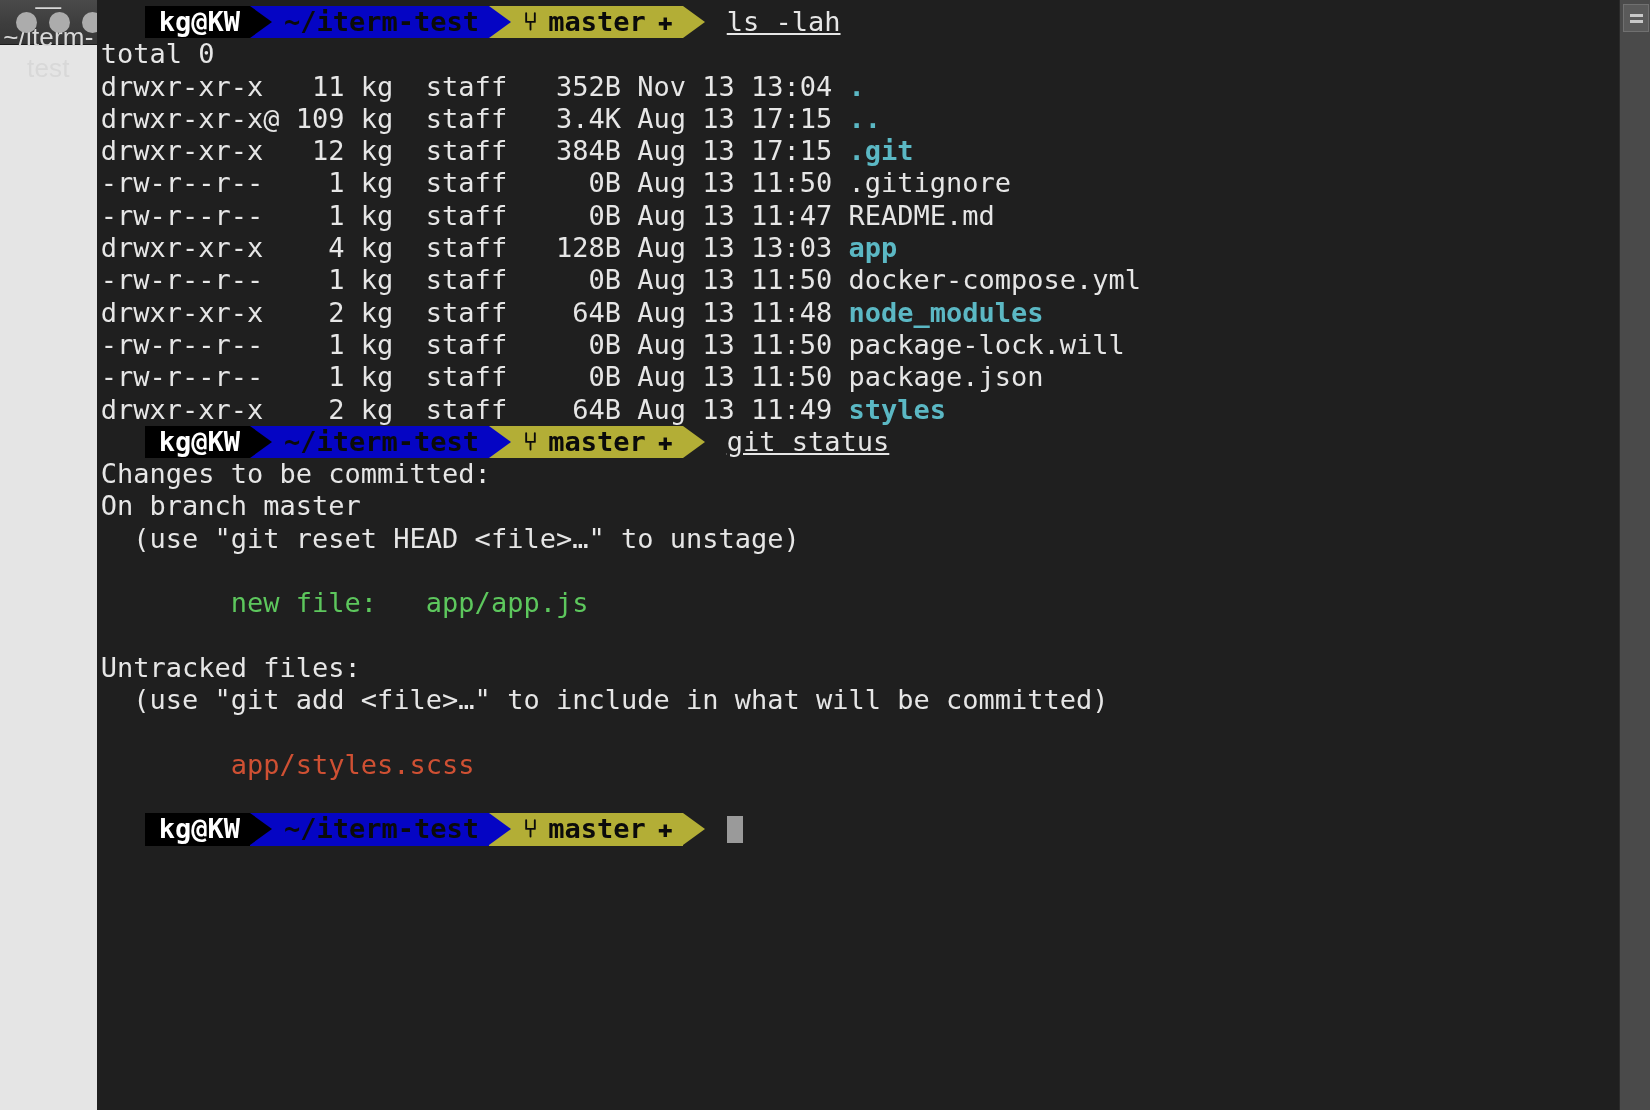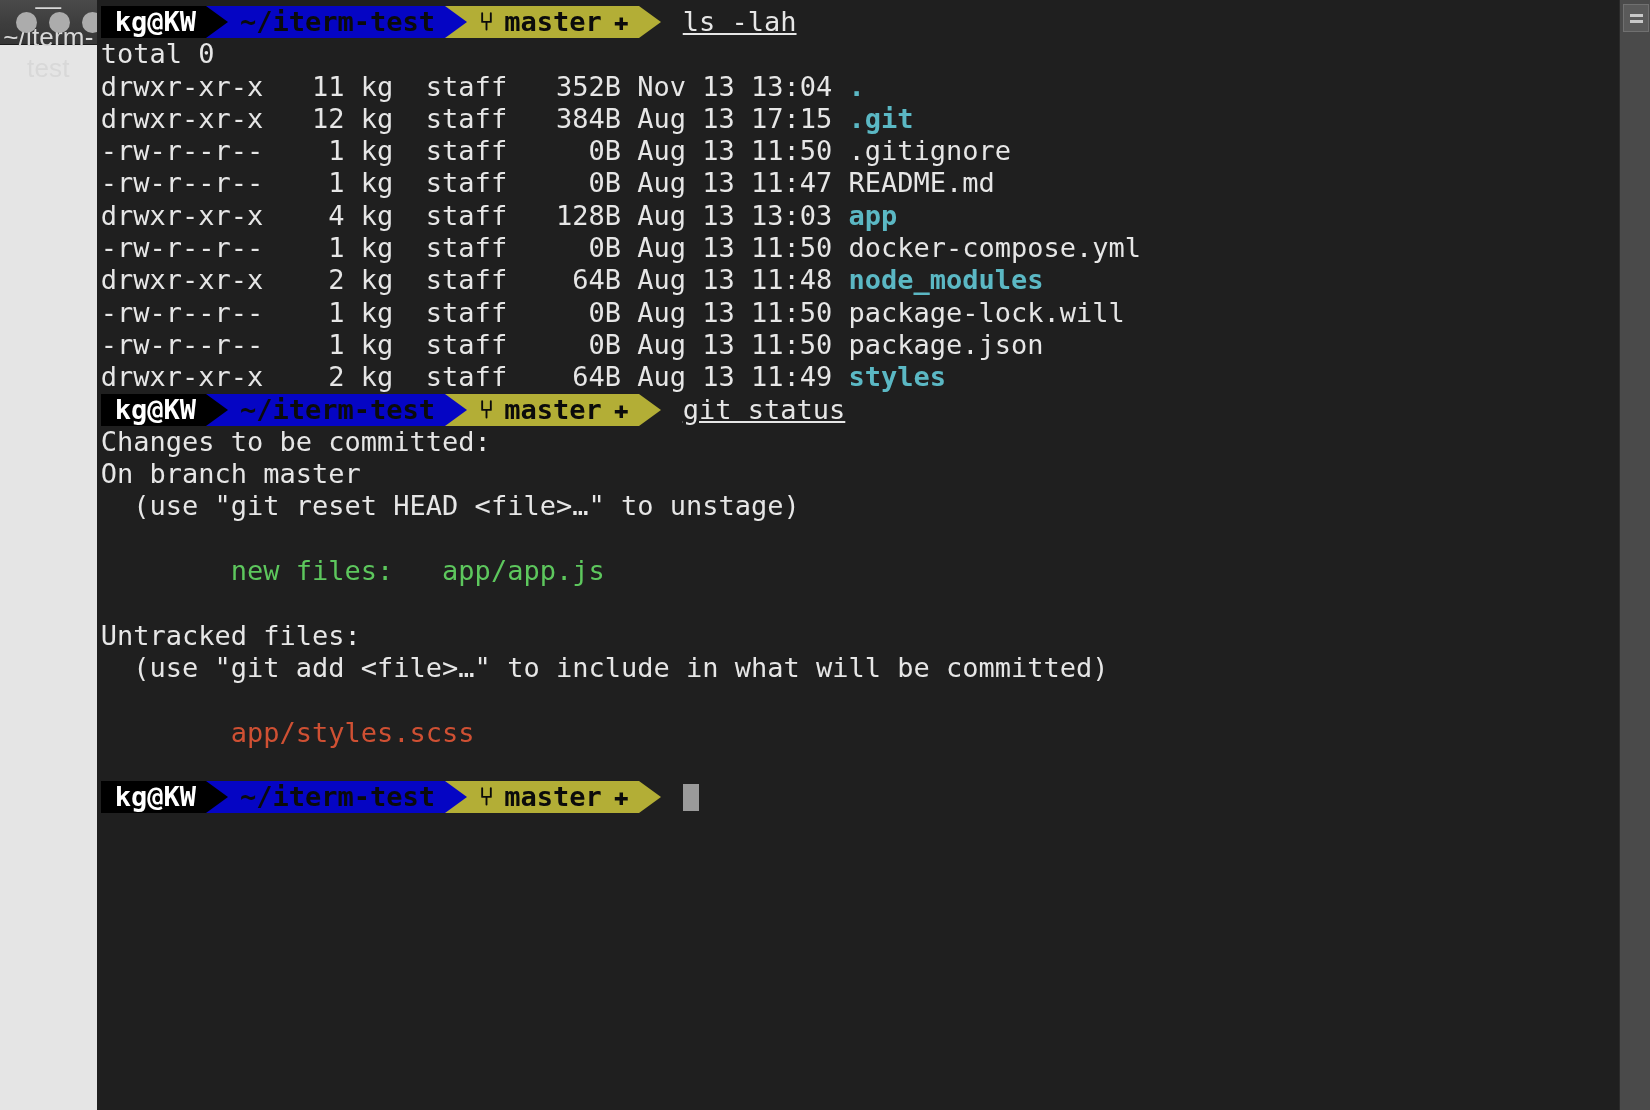--- a/index.html
+++ b/index.html
@@ -96,21 +96,21 @@
     white-space: pre;
     font-size: 27px;
   }
   .seg {
     display: flex;
     align-items: center;
     padding: 0 10px 0 12px;
     font-size: 27px;
     line-height: 32.3px;
   }
-  .seg-user { background: #000000; color: #ffffff; font-weight: bold; padding-left: 14px; }
+  .seg-user { background: #000000; color: #ffffff; font-weight: bold; padding-left: 14px; margin-left: 44px; }
   .seg-path { background: #0505c4; color: #0b0b0b; font-weight: bold; text-align: right; }
   .seg-git  { background: #b3ae36; color: #0b0b0b; font-weight: bold; }
 
   .arrow {
     width: 22px;
     flex: 0 0 22px;
     position: relative;
   }
   .arrow::before {
     content: "";
@@ -200,20 +200,21 @@
         <span class="seg seg-path">~/iterm-test</span>
         <span class="arrow a-path-git"></span>
         <span class="seg seg-git"><span class="branch-glyph">⑂</span><span>master</span><span class="dirty-glyph">✚</span></span>
         <span class="arrow a-git-end"></span>
         <span class="cmd">ls -lah</span>
       </div>
 
       <div class="line">total 0</div>
       <div id="ls-rows">
           <div class="line"><span>drwxr-xr-x   11 kg  staff   352B Nov 13 13:04 </span><span class="cyan">.</span></div>
+          <div class="line"><span>drwxr-xr-x@ 109 kg  staff   3.4K Aug 13 17:15 </span><span class="cyan">..</span></div>
           <div class="line"><span>drwxr-xr-x   12 kg  staff   384B Aug 13 17:15 </span><span class="cyan">.git</span></div>
           <div class="line"><span>-rw-r--r--    1 kg  staff     0B Aug 13 11:50 </span><span>.gitignore</span></div>
           <div class="line"><span>-rw-r--r--    1 kg  staff     0B Aug 13 11:47 </span><span>README.md</span></div>
           <div class="line"><span>drwxr-xr-x    4 kg  staff   128B Aug 13 13:03 </span><span class="cyan">app</span></div>
           <div class="line"><span>-rw-r--r--    1 kg  staff     0B Aug 13 11:50 </span><span>docker-compose.yml</span></div>
           <div class="line"><span>drwxr-xr-x    2 kg  staff    64B Aug 13 11:48 </span><span class="cyan">node_modules</span></div>
           <div class="line"><span>-rw-r--r--    1 kg  staff     0B Aug 13 11:50 </span><span>package-lock.will</span></div>
           <div class="line"><span>-rw-r--r--    1 kg  staff     0B Aug 13 11:50 </span><span>package.json</span></div>
           <div class="line"><span>drwxr-xr-x    2 kg  staff    64B Aug 13 11:49 </span><span class="cyan">styles</span></div>
         </div>
@@ -225,21 +226,21 @@
         <span class="arrow a-path-git"></span>
         <span class="seg seg-git"><span class="branch-glyph">⑂</span><span>master</span><span class="dirty-glyph">✚</span></span>
         <span class="arrow a-git-end"></span>
         <span class="cmd">git status</span>
       </div>
 
       <div class="line">Changes to be committed:</div>
       <div class="line">On branch master</div>
       <div class="line">  (use "git reset HEAD &lt;file&gt;…" to unstage)</div>
       <div class="blank"></div>
-      <div class="line green">        new files:   app/app.js</div>
+      <div class="line green">        new file:   app/app.js</div>
       <div class="blank"></div>
       <div class="line">Untracked files:</div>
       <div class="line">  (use "git add &lt;file&gt;…" to include in what will be committed)</div>
       <div class="blank"></div>
       <div class="line red">        app/styles.scss</div>
       <div class="blank"></div>
 
       <div class="promptline">
         <span class="seg seg-user">kg@KW</span>
         <span class="arrow a-user-path"></span>

